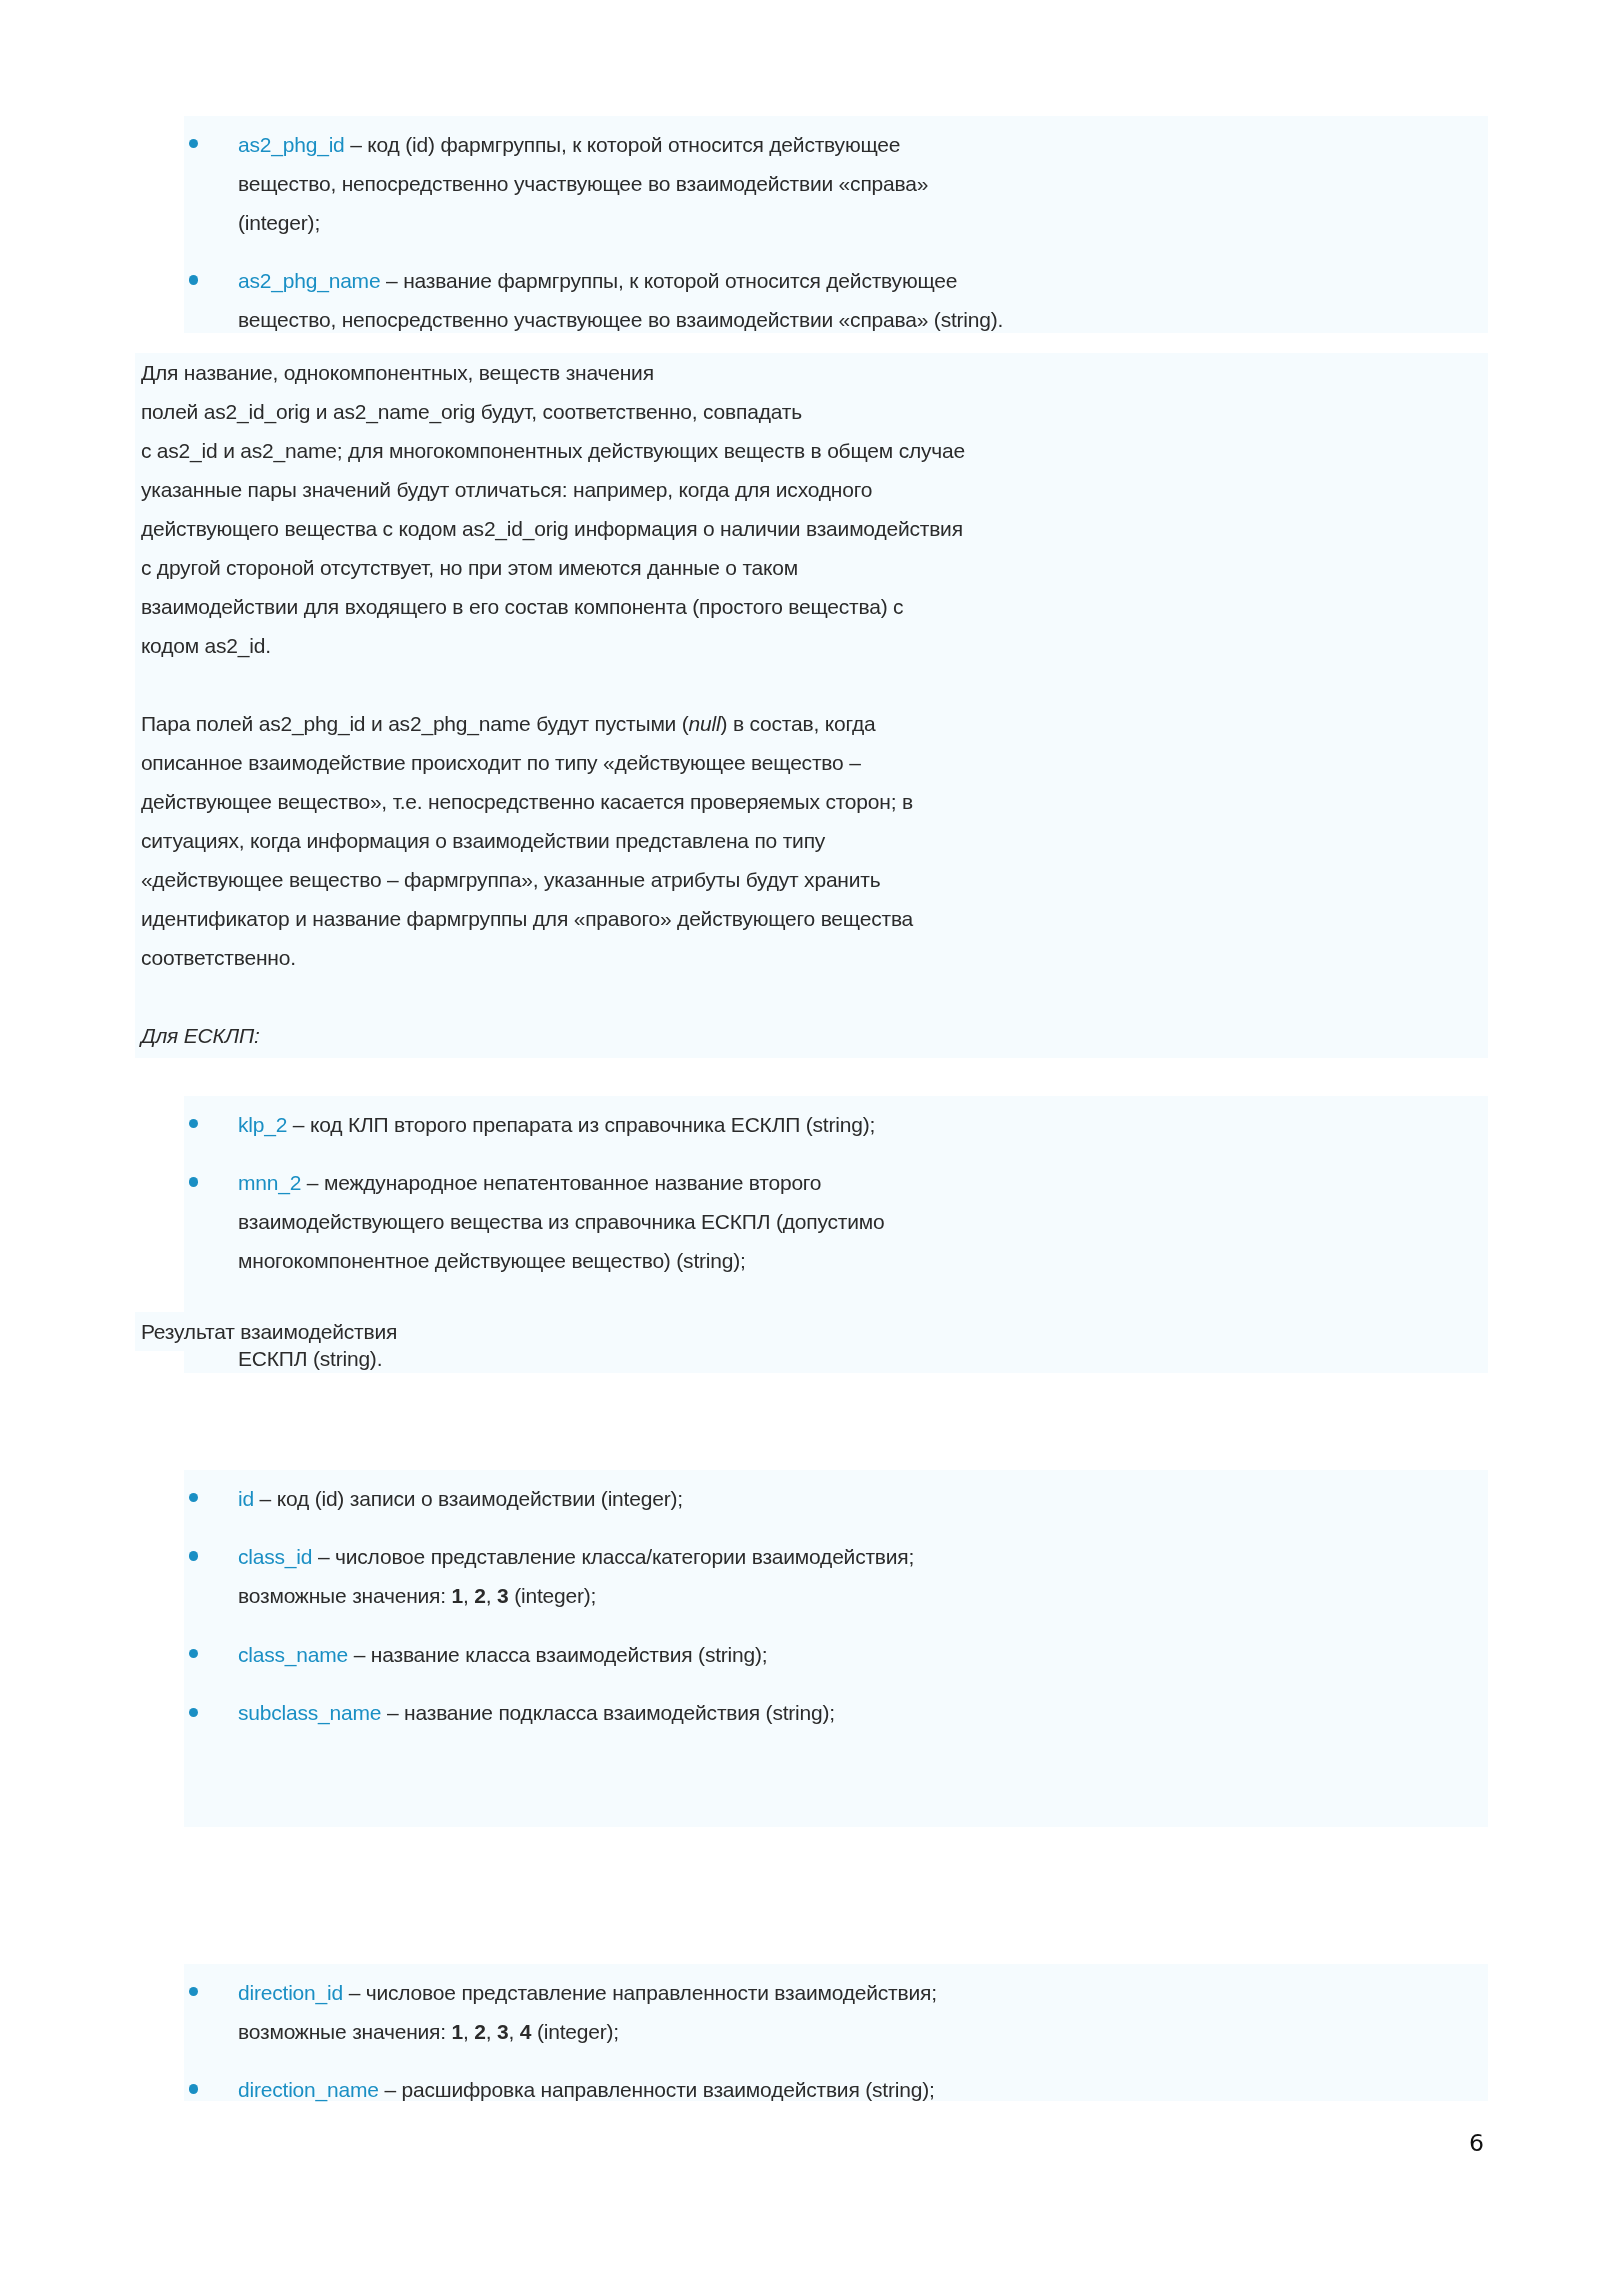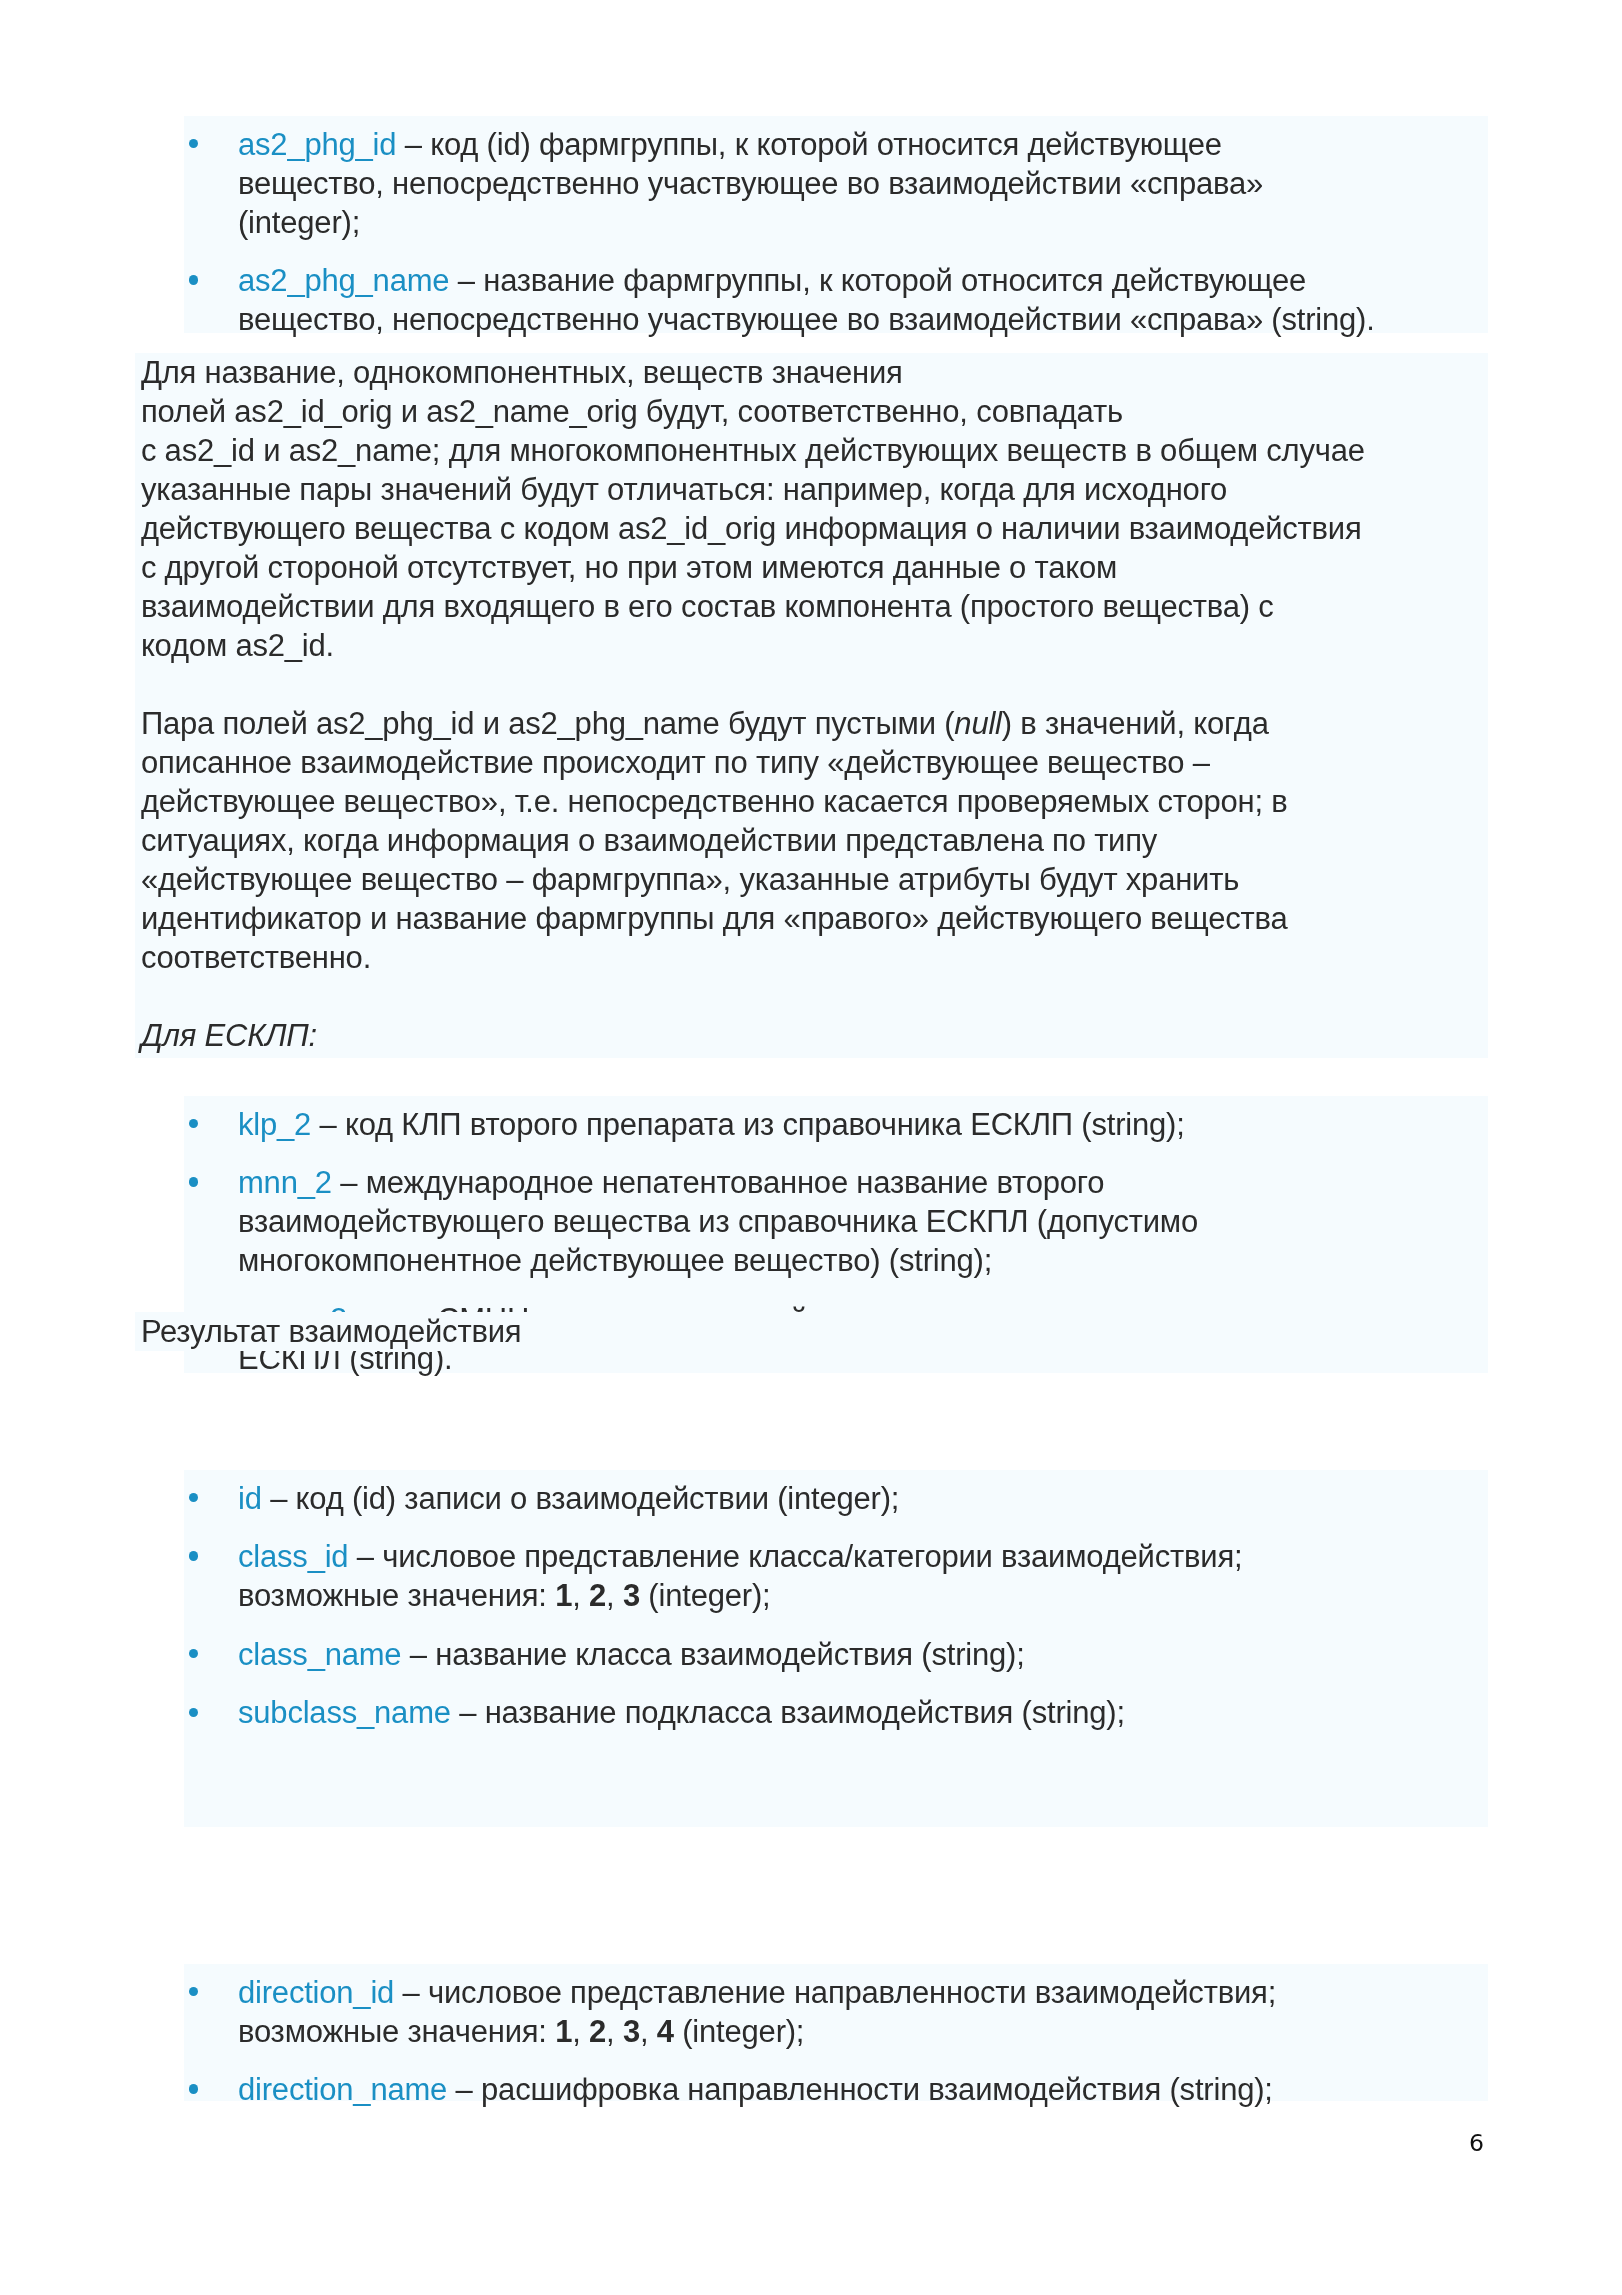--- a/index.html
+++ b/index.html
@@ -10,21 +10,21 @@
   }
   .page { position: absolute; left: 0; top: 0; width: 1622px; height: 2295px; }
   .block {
     position: absolute;
     background: #f5fbfe;
     box-sizing: border-box;
   }
   .list-block { left: 184px; width: 1304px; }
   .para-block { left: 135px; width: 1353px; padding-left: 5.9px; }
   .text {
-    font-size: 31px;
+    font-size: 21px;
     line-height: 39px;
     letter-spacing: -0.2px;
   }
   ul.items { list-style: none; margin: 0; padding: 0; }
   ul.items li {
     position: relative;
     padding-left: 54px;
     margin-bottom: 19.6px;
   }
   ul.items li:last-child { margin-bottom: 0; }
@@ -70,21 +70,21 @@
       <span>Для название, однокомпонентных, веществ значения</span><br>
       <span>полей as2_id_orig и as2_name_orig будут, соответственно, совпадать</span><br>
       <span>с as2_id и as2_name; для многокомпонентных действующих веществ в общем случае</span><br>
       <span>указанные пары значений будут отличаться: например, когда для исходного</span><br>
       <span>действующего вещества с кодом as2_id_orig информация о наличии взаимодействия</span><br>
       <span>с другой стороной отсутствует, но при этом имеются данные о таком</span><br>
       <span>взаимодействии для входящего в его состав компонента (простого вещества) с</span><br>
       <span>кодом as2_id.</span>
     </p>
     <p style="margin-top:39px;">
-      <span>Пара полей as2_phg_id и as2_phg_name будут пустыми (</span><span class="em">null</span><span>) в значений, когда</span><br>
+      <span>Пара полей as2_phg_id и as2_phg_name будут пустыми (</span><span class="em">null</span><span>) в состав, когда</span><br>
       <span>описанное взаимодействие происходит по типу «действующее вещество –</span><br>
       <span>действующее вещество», т.е. непосредственно касается проверяемых сторон; в</span><br>
       <span>ситуациях, когда информация о взаимодействии представлена по типу</span><br>
       <span>«действующее вещество – фармгруппа», указанные атрибуты будут хранить</span><br>
       <span>идентификатор и название фармгруппы для «правого» действующего вещества</span><br>
       <span>соответственно.</span>
     </p>
     <p class="em" style="margin-top:39px;">Для ЕСКЛП:</p>
   </div>
 

